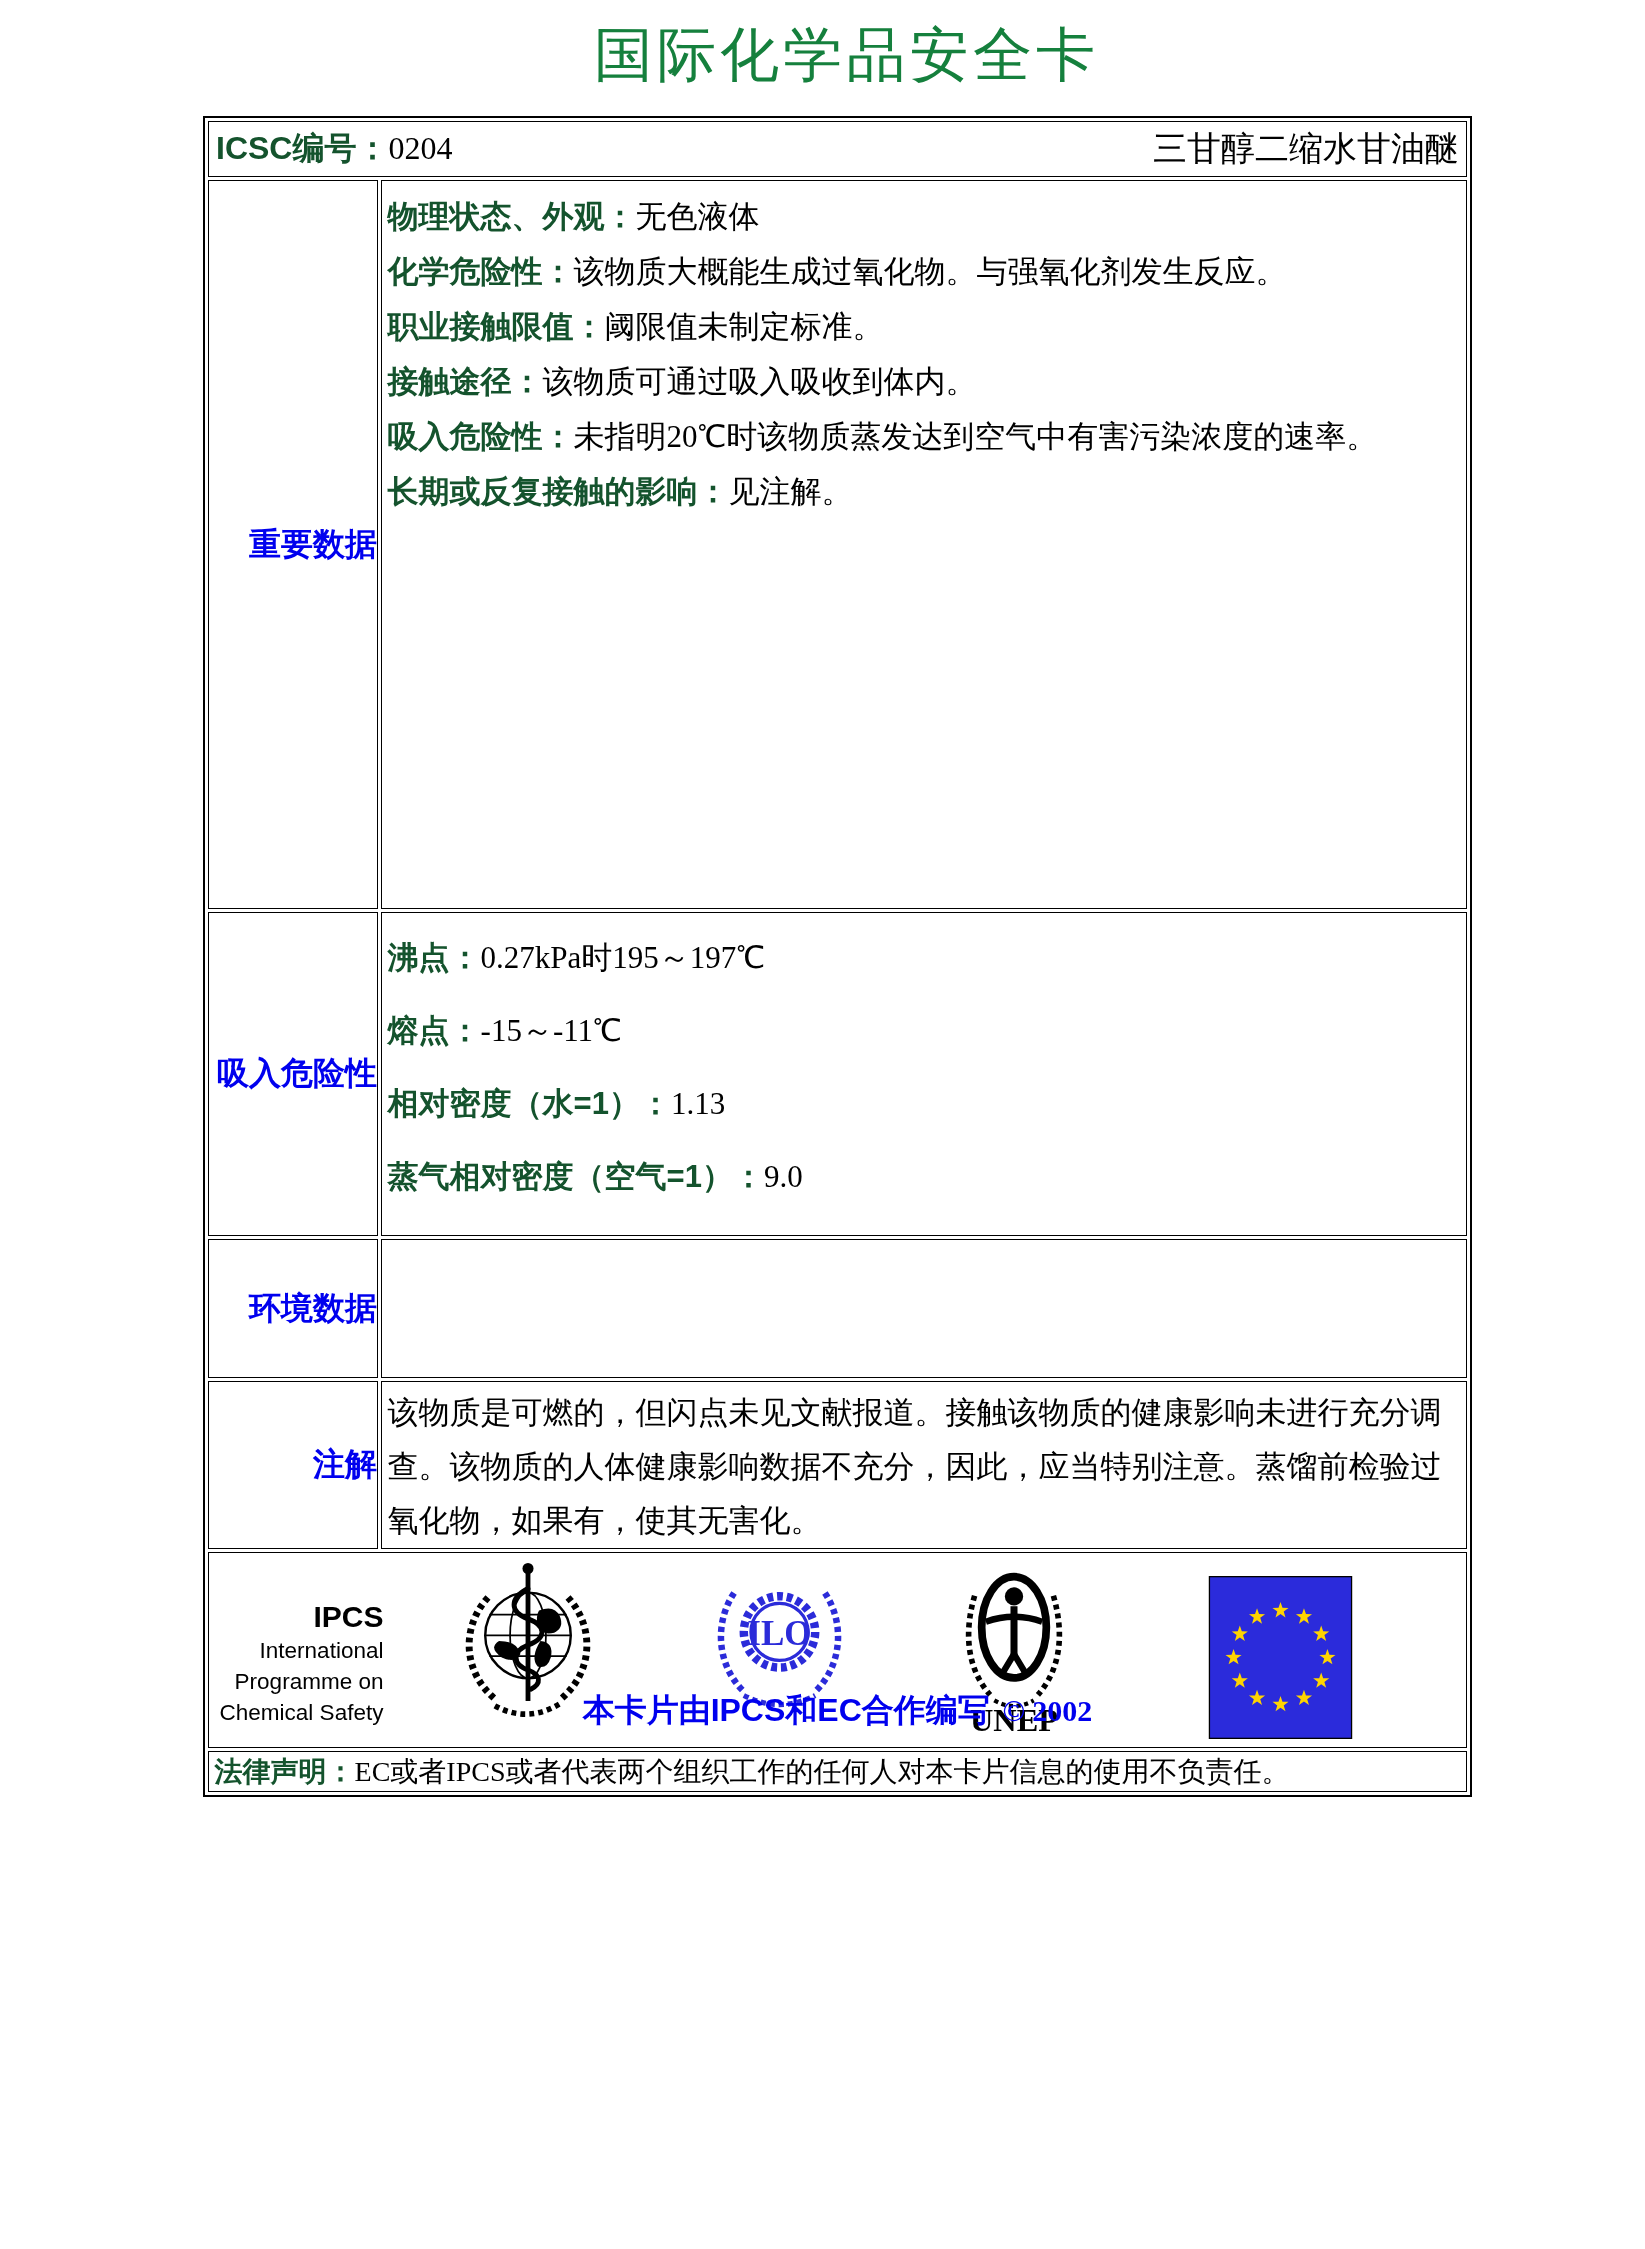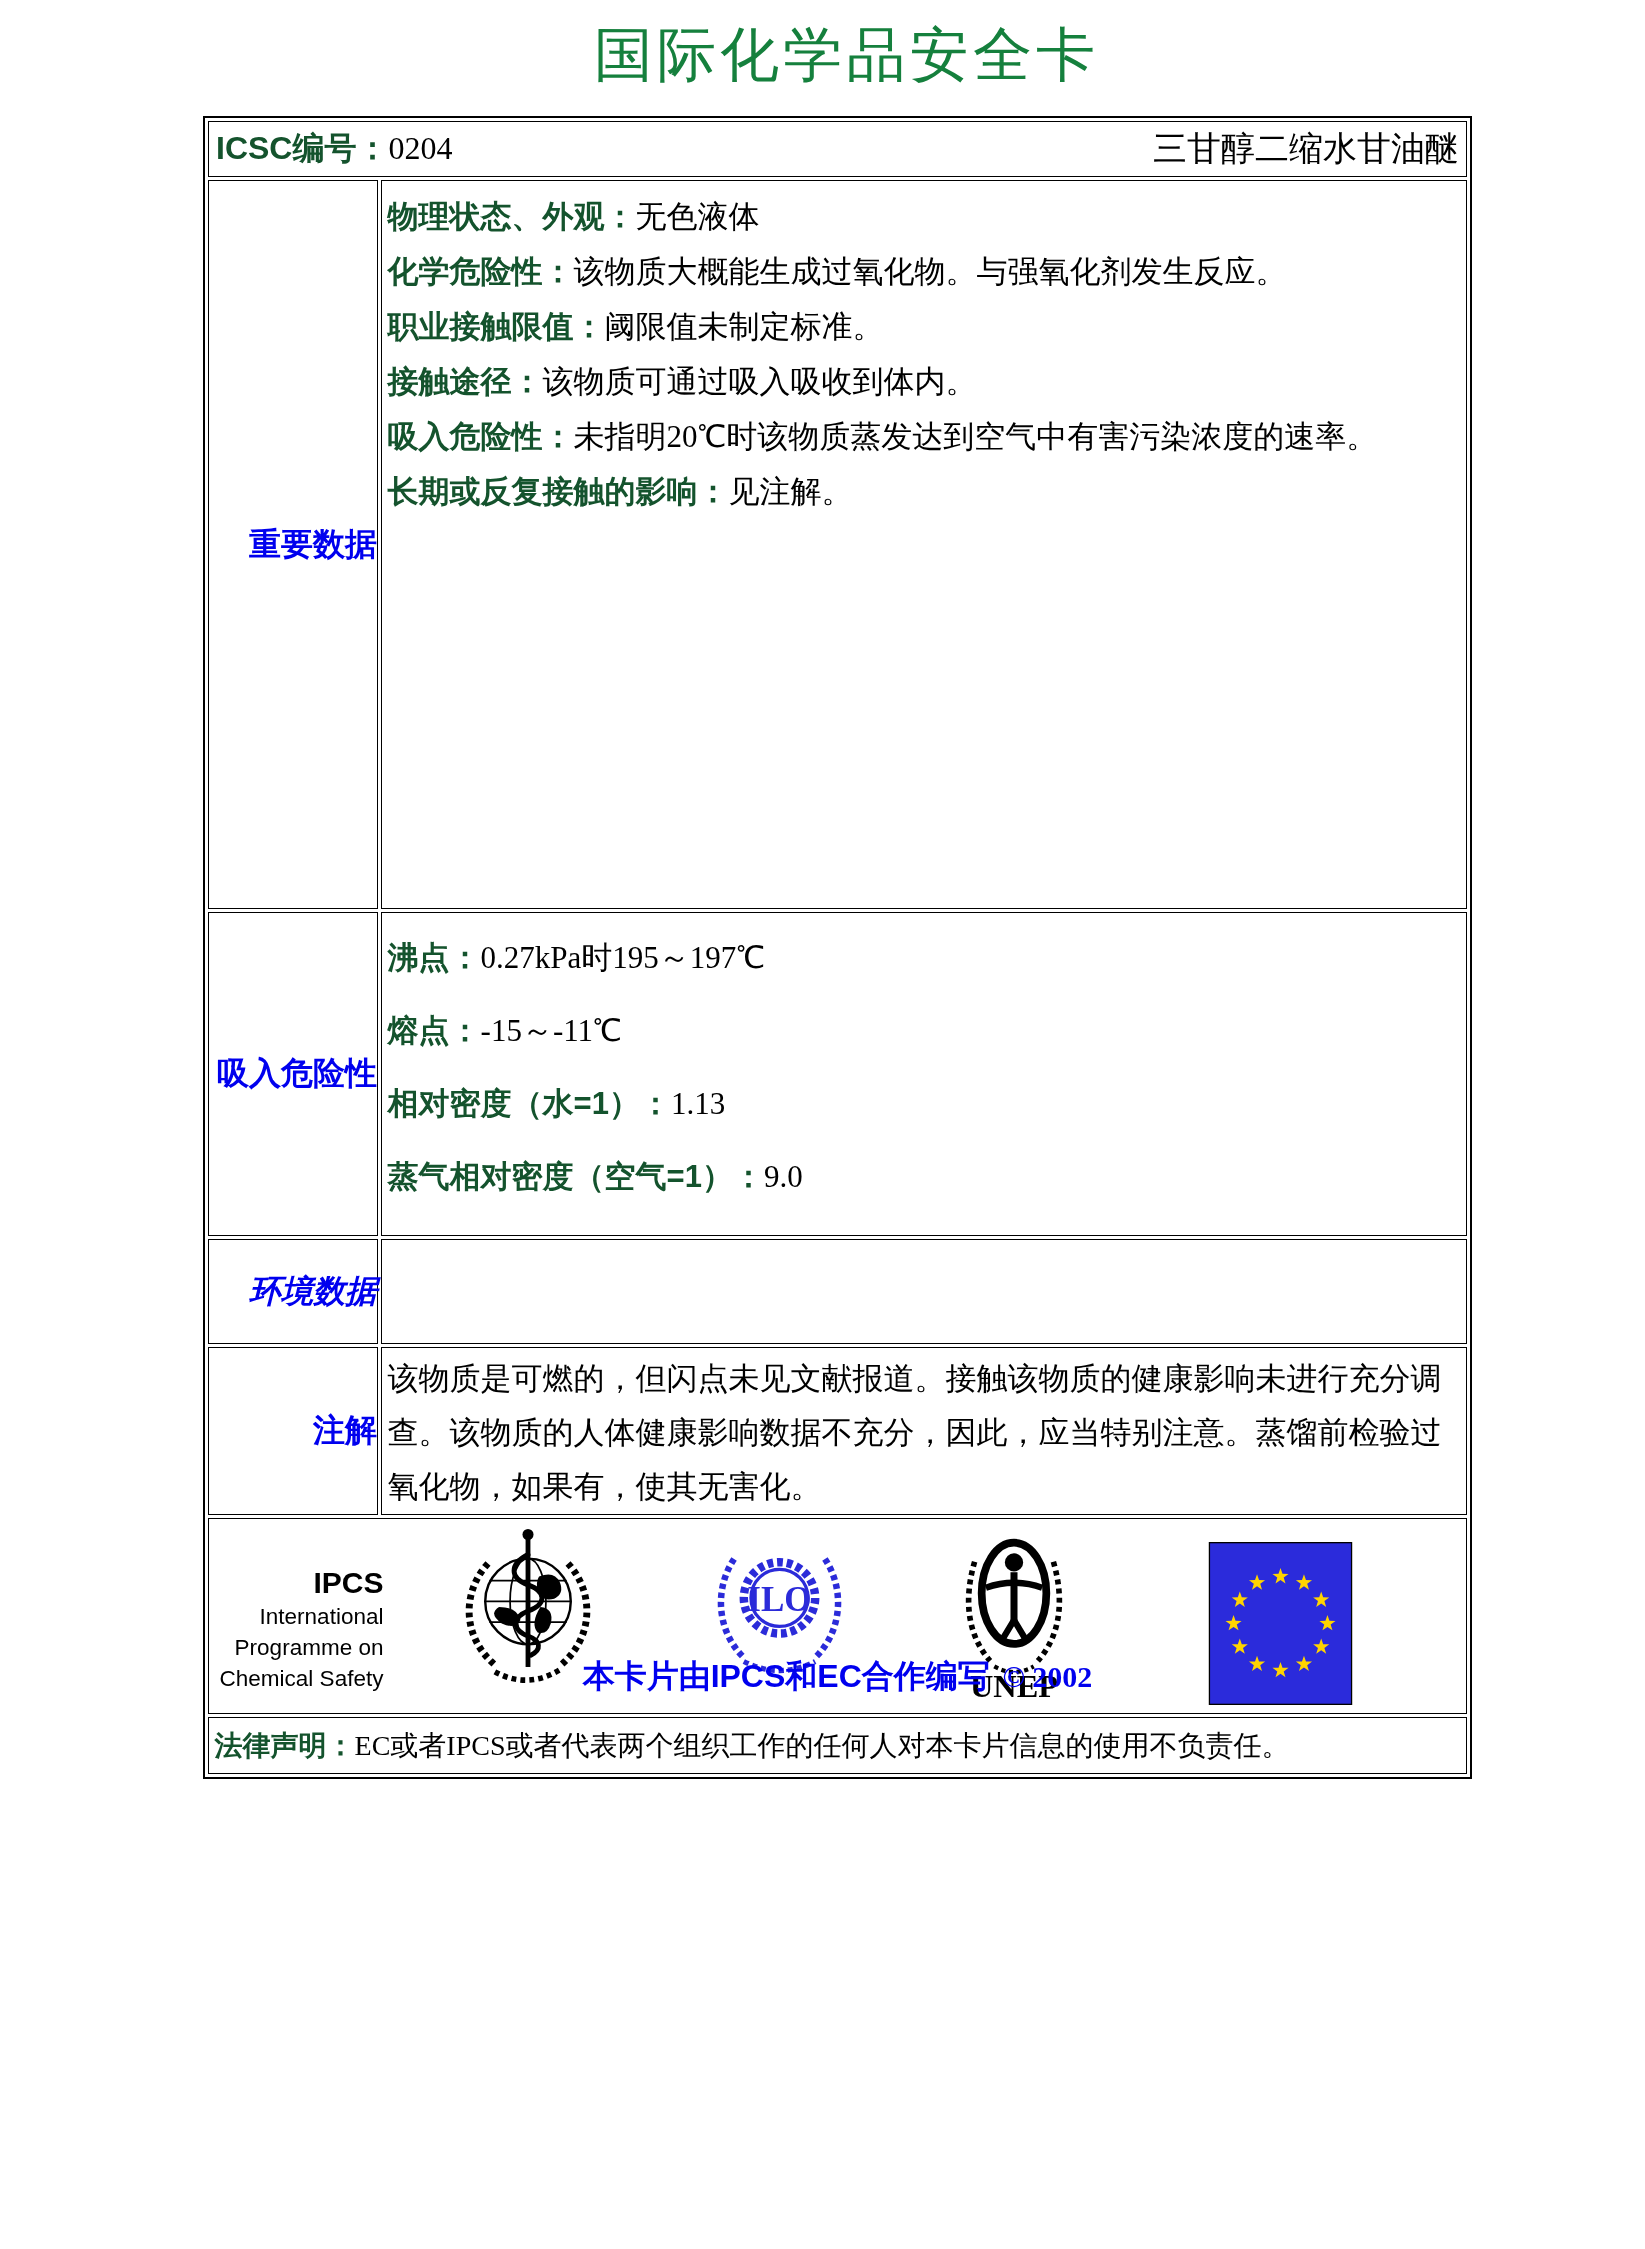--- a/index.html
+++ b/index.html
@@ -15,25 +15,25 @@
   .blue{color:#14532d;font-family:"Liberation Sans", sans-serif;font-weight:bold;}
   .row-label{color:#0000EE;font-family:"Liberation Sans", sans-serif;font-weight:bold;font-size:32px;}
   .hdr-cell{height:56px;}
   .hdr-flex{display:flex;justify-content:space-between;align-items:center;height:100%;padding:0 7px;}
   .hdr-left{font-size:32px;white-space:nowrap;}
   .hdr-left .blue{font-size:32px;}
   .hdr-num{font-family:"Liberation Serif", serif;font-weight:normal;}
   .hdr-name{font-size:34px;font-family:"Liberation Serif", serif;white-space:nowrap;}
   .cell-important{height:729px;}
   .cell-physical{height:324px;}
-  .cell-env{height:105px;font-style:italic;}
+  .cell-env{height:139px;}
   .cell-notes{height:161px;}
   .cell-addinfo{height:45px;}
   .cell-logos{height:196px;position:relative;}
-  .cell-legal{height:57px;}
+  .cell-legal{height:41px;}
   .content-pad{padding:8.4px 5.6px 0 5.6px;}
   .content-pad p{margin:0;font-size:31px;line-height:55px;}
   .content-pad.phys p{line-height:73px;}
   .content-pad p .blue{font-size:31px;}
   .notes-text{margin:0;font-size:31px;line-height:54px;padding:4.2px 5.6px 0 5.6px;}
   .addinfo-text{margin:0;font-size:31px;line-height:41px;padding:0 5.6px;}
   .legal-line{display:flex;align-items:center;height:100%;padding-left:5.6px;font-size:28px;}
   .legal-line .blue{font-size:28px;white-space:nowrap;}
   
   .ipcs-block{position:absolute;left:10.6px;top:45px;font-family:"Liberation Sans", sans-serif;text-align:right;}

